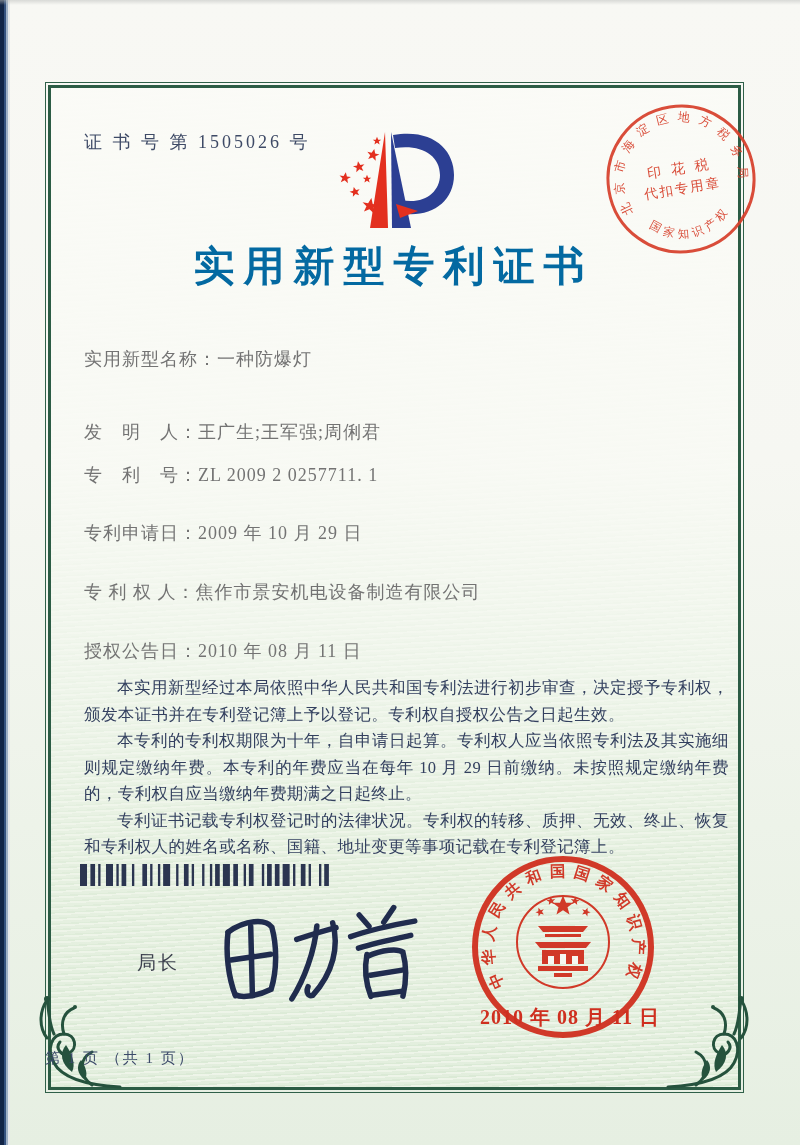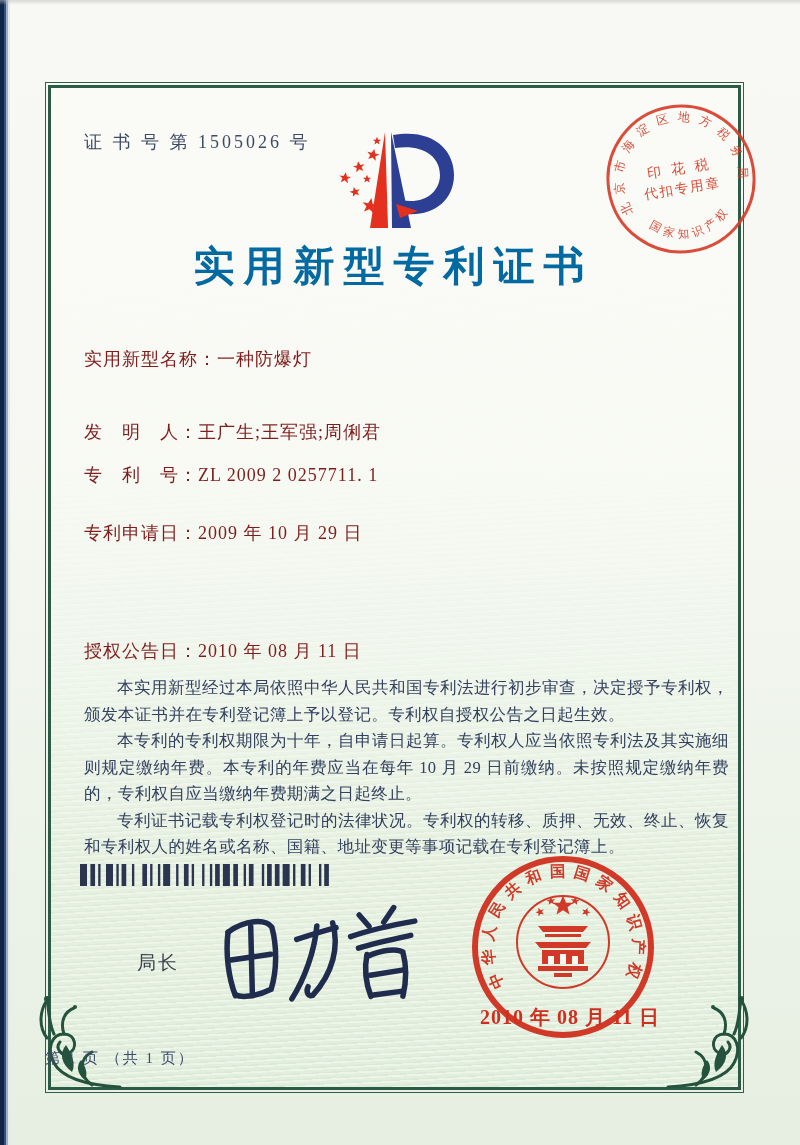--- a/index.html
+++ b/index.html
@@ -25,21 +25,21 @@
       repeating-linear-gradient(177deg,#d9e9d4 0 1.4px,#eff5ea 1.4px 3.2px,#e2eedd 3.2px 5.6px);}
   .corner-flourish{position:absolute;z-index:1;}
   
   .cert-no{position:absolute;left:84px;top:130px;font-size:18px;letter-spacing:3px;
     color:#3e4a66;z-index:2;}
   .logo{position:absolute;left:326px;top:124px;width:146px;height:114px;z-index:2;}
   .tax-stamp{position:absolute;left:598px;top:96px;width:166px;height:166px;z-index:2;
     transform:rotate(-9deg);opacity:.93;}
   .title{position:absolute;left:45px;top:239px;width:697px;text-align:center;
     font-size:41px;font-weight:bold;letter-spacing:9px;color:#0369a1;z-index:2;}
-  .field{position:absolute;left:84px;font-size:18px;color:#7f1d1d;letter-spacing:1px;z-index:2;white-space:nowrap;}
+  .field{position:absolute;left:84px;font-size:18px;color:#737373;letter-spacing:1px;z-index:2;white-space:nowrap;}
   .f0{top:347px}.f1{top:420px}.f2{top:463px}.f3{top:521px}.f4{top:580px}.f5{top:639px}
   .paras{position:absolute;left:84px;top:675px;width:645px;z-index:2;
     font-size:16.5px;line-height:26.5px;color:#33405f;text-align:justify;letter-spacing:.4px;}
   .paras p{margin:0;text-indent:2em;}
   .barcode{position:absolute;left:80px;top:864px;width:252px;height:22px;z-index:2;}
   .signer-title{position:absolute;left:137px;top:950px;font-size:19px;color:#3c414e;
     letter-spacing:2px;z-index:2;font-family:Liberation Mono, monospace;}
   .signature{position:absolute;left:200px;top:893px;width:235px;height:128px;z-index:3;}
   .seal{position:absolute;left:466px;top:850px;width:194px;height:194px;z-index:2;opacity:.95;}
   .seal-date{position:absolute;left:480px;top:1004px;font-size:20px;font-weight:bold;
@@ -132,20 +132,23 @@
     <span>实用新型名称：</span><span>一种防爆灯</span>
   </div>
   <div class="field f1">
     <span>发　明　人：</span><span>王广生;王军强;周俐君</span>
   </div>
   <div class="field f2">
     <span>专　利　号：</span><span>ZL 2009 2 0257711. 1</span>
   </div>
   <div class="field f3">
     <span>专利申请日：</span><span>2009 年 10 月 29 日</span>
+  </div>
+  <div class="field f4">
+    <span>专 利 权 人：</span><span>焦作市景安机电设备制造有限公司</span>
   </div>
   <div class="field f5">
     <span>授权公告日：</span><span>2010 年 08 月 11 日</span>
   </div>
 
   <div class="paras">
     <p>本实用新型经过本局依照中华人民共和国专利法进行初步审查，决定授予专利权，颁发本证书并在专利登记簿上予以登记。专利权自授权公告之日起生效。</p>
     <p>本专利的专利权期限为十年，自申请日起算。专利权人应当依照专利法及其实施细则规定缴纳年费。本专利的年费应当在每年 10 月 29 日前缴纳。未按照规定缴纳年费的，专利权自应当缴纳年费期满之日起终止。</p>
     <p>专利证书记载专利权登记时的法律状况。专利权的转移、质押、无效、终止、恢复和专利权人的姓名或名称、国籍、地址变更等事项记载在专利登记簿上。</p>
   </div>

